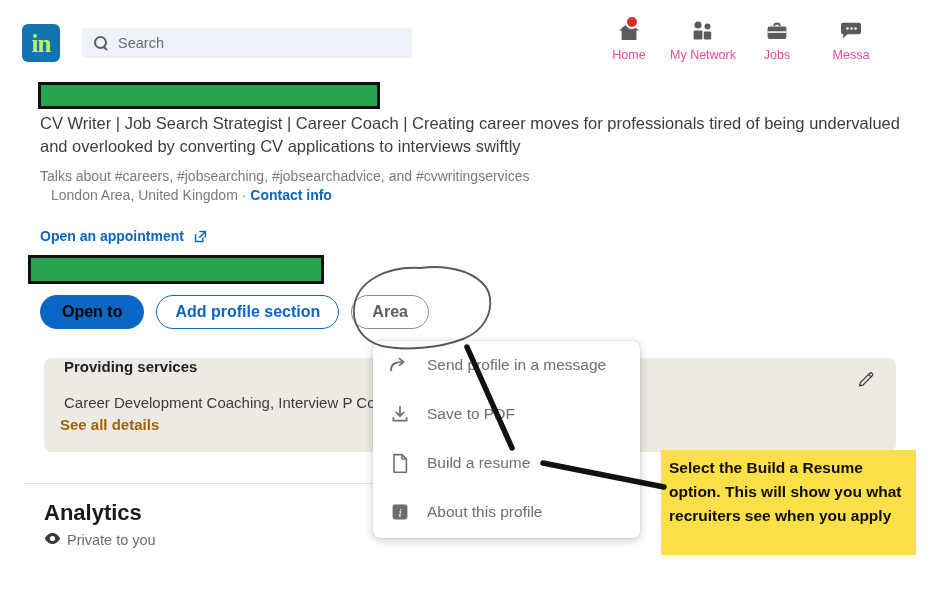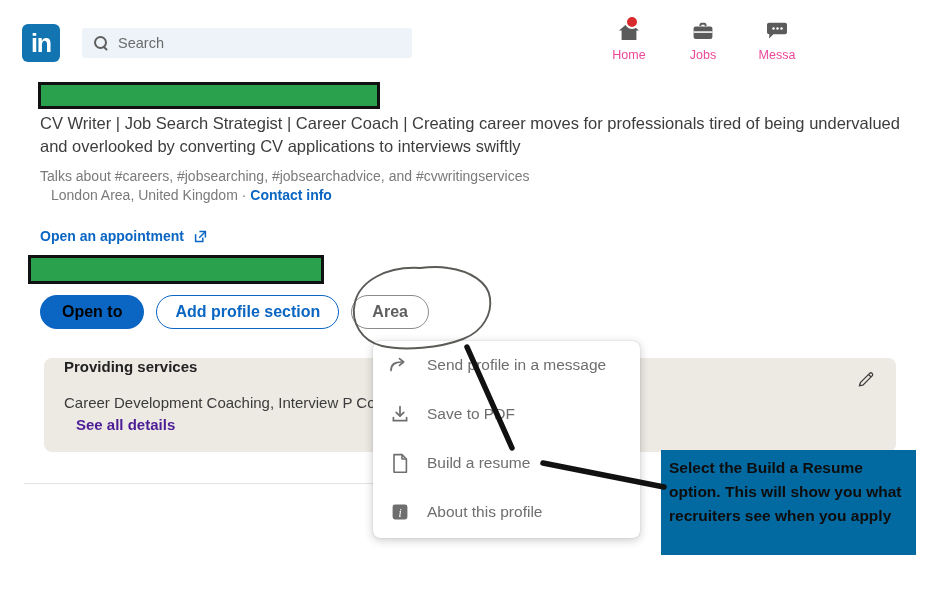--- a/index.html
+++ b/index.html
@@ -10,22 +10,22 @@
     overflow:hidden;
     position:relative;
     -webkit-font-smoothing:antialiased;
   }
   #root{position:relative;width:933px;height:600px;overflow:hidden;background:#fff;}
 
   
   .navbar{position:absolute;left:0;top:0;width:933px;height:72px;background:#ffffff;}
   .nav-logo{position:absolute;left:22px;top:24px;width:38px;height:38px;border-radius:6px;
     background:#1275b1;display:flex;align-items:center;justify-content:center;}
-  .nav-logo span{color:#ffffff;font-weight:bold;font-size:25px;line-height:25px;letter-spacing:-1px;
-    font-family:Liberation Sans, sans-serif;}
+  .nav-logo span{color:#bef264;font-weight:bold;font-size:25px;line-height:25px;letter-spacing:-1px;
+    font-family:Liberation Serif, serif;}
   .search-box{position:absolute;left:82px;top:28px;width:330px;height:30px;background:#edf3f8;
     border-radius:3px;display:flex;align-items:center;}
   .search-icon{margin-left:12px;width:14px;height:14px;position:relative;flex:none;}
   .search-icon .circ{position:absolute;left:0;top:0;width:9px;height:9px;border:2px solid #5f5f5f;border-radius:50%;}
   .search-icon .hdl{position:absolute;left:9px;top:9px;width:6px;height:2px;background:#5f5f5f;
     transform:rotate(45deg);transform-origin:left center;border-radius:1px;}
   .search-text{margin-left:10px;font-size:14.5px;color:#6b6b6b;}
 
   .nav-items{position:absolute;left:592px;top:18px;height:50px;display:flex;align-items:flex-start;}
   .nav-item{width:74px;display:flex;flex-direction:column;align-items:center;cursor:pointer;}
@@ -53,40 +53,40 @@
     font-size:16px;font-weight:bold;box-sizing:border-box;cursor:pointer;white-space:nowrap;}
   .btn-primary{background:#0a66c2;color:#000000;padding:0 22px;border:none;}
   .btn-outline{background:#fff;color:#0a66c2;border:1.6px solid #0a66c2;padding:0 18px;}
   .btn-gray{background:#fff;color:#5e5e5e;border:1.4px solid #8b8b8b;padding:0 20px;}
 
   
   .svc-card{position:absolute;left:44px;top:358px;width:852px;height:94px;background:#edeae4;
     border-radius:8px;}
   .svc-title{position:absolute;left:20px;top:0;font-size:15px;font-weight:bold;color:#222;}
   .svc-body{position:absolute;left:20px;top:36px;font-size:15px;color:#3b3b3b;white-space:nowrap;}
-  .svc-link{position:absolute;left:32px;top:58px;font-size:15px;font-weight:bold;color:#4c1d95;}
+  .svc-link{position:absolute;left:16px;top:58px;font-size:15px;font-weight:bold;color:#a16207;}
   .svc-edit{position:absolute;right:20px;top:12px;width:20px;height:20px;cursor:pointer;}
 
   .divider{position:absolute;left:24px;top:483px;width:890px;height:1px;background:#e3e3e3;}
 
   
   .analytics{position:absolute;left:44px;top:500px;}
   .analytics h2{margin:0;font-size:22px;font-weight:bold;color:#1a1a1a;font-family:"Liberation Sans",sans-serif;}
   .analytics .sub{margin-top:6px;font-size:14.5px;color:#6b6b6b;display:flex;align-items:center;gap:6px;}
 
   
   .dropdown{position:absolute;left:373px;top:341px;width:267px;height:197px;background:#fff;
     border-radius:7px;box-shadow:0 2px 10px rgba(0,0,0,.22), 0 0 1px rgba(0,0,0,.25);z-index:40;}
   .dd-item{position:absolute;left:0;width:267px;height:48px;display:flex;align-items:center;cursor:pointer;}
   .dd-item .ico{width:54px;display:flex;align-items:center;justify-content:center;flex:none;}
   .dd-item .txt{font-size:15.5px;color:#6e6e6e;}
 
   
   .annot-svg{position:absolute;left:0;top:0;width:933px;height:600px;pointer-events:none;z-index:60;}
-  .note{position:absolute;left:661px;top:450px;width:255px;height:105px;background:#0369a1;z-index:55;
+  .note{position:absolute;left:661px;top:450px;width:255px;height:105px;background:#fde047;z-index:55;
     padding:6px 8px 0 8px;box-sizing:border-box;}
   .note p{margin:0;font-size:15.5px;font-weight:bold;line-height:24px;color:#0d0d0d;
     font-family:"Liberation Sans",sans-serif;}
 </style>
 </head>
 <body>
 
 <div id="root">
 
   <div class="navbar">
@@ -108,20 +108,31 @@
       <div class="nav-item">
         <div class="glyph">
           <svg width="24" height="22" viewBox="0 0 24 22">
             <path d="M12 2 L2 10.5 L4.6 10.5 L4.6 20 L19.4 20 L19.4 10.5 L22 10.5 Z" fill="#5b5b5b"></path>
           </svg>
           <span class="badge-dot"></span>
         </div>
         <div class="lbl">Home</div>
       </div>
 
+      <div class="nav-item">
+        <div class="glyph">
+          <svg width="26" height="22" viewBox="0 0 26 22">
+            <circle cx="8" cy="5" r="3.6" fill="#5b5b5b"></circle>
+            <rect x="3.6" y="10.5" width="8.8" height="9" rx="1.2" fill="#5b5b5b"></rect>
+            <circle cx="17.5" cy="6.5" r="3" fill="#5b5b5b"></circle>
+            <rect x="13.8" y="11.5" width="7.4" height="8" rx="1.2" fill="#5b5b5b"></rect>
+          </svg>
+        </div>
+        <div class="lbl">My Network</div>
+      </div>
 
       <div class="nav-item">
         <div class="glyph">
           <svg width="24" height="22" viewBox="0 0 24 22">
             <path d="M8.5 4.5 A2 2 0 0 1 10.5 2.8 L13.5 2.8 A2 2 0 0 1 15.5 4.5 L15.5 6 L13.6 6 L13.6 4.8 L10.4 4.8 L10.4 6 L8.5 6 Z" fill="#5b5b5b"></path>
             <rect x="2.6" y="6.5" width="18.8" height="12.6" rx="2" fill="#5b5b5b"></rect>
             <rect x="2.6" y="11.2" width="18.8" height="1.8" fill="#ffffff" opacity="0.85"></rect>
           </svg>
         </div>
         <div class="lbl">Jobs</div>
@@ -180,20 +191,32 @@
     <div class="svc-edit">
       <svg width="20" height="20" viewBox="0 0 20 20">
         <path d="M3.5 15.6 L4.4 12.6 L13.6 3.4 A1.7 1.7 0 0 1 16.1 5.9 L6.9 15.1 Z" fill="none" stroke="#3d3d3d" stroke-width="1.3"></path>
         <path d="M12.6 4.5 L15 6.9" fill="none" stroke="#3d3d3d" stroke-width="1.3"></path>
       </svg>
     </div>
   </div>
 
   <div class="divider"></div>
 
+  <div class="analytics">
+    <h2>Analytics</h2>
+    <div class="sub">
+      <span>
+        <svg width="17" height="13" viewBox="0 0 17 13">
+          <path d="M0.8 6.5 C3 2.4 6 1 8.5 1 C11 1 14 2.4 16.2 6.5 C14 10.6 11 12 8.5 12 C6 12 3 10.6 0.8 6.5 Z" fill="#3b3b3b"></path>
+          <circle cx="8.5" cy="6.5" r="2.6" fill="#ffffff"></circle>
+        </svg>
+      </span>
+      <span>Private to you</span>
+    </div>
+  </div>
 
   <div class="dropdown">
 
     <div class="dd-item" style="top:0px;">
       <span class="ico">
         <svg width="22" height="18" viewBox="0 0 22 18">
           <path d="M2 14.5 C2 8 6 6 13 6" fill="none" stroke="#6e6e6e" stroke-width="1.7" stroke-linecap="round"></path>
           <path d="M10.5 2.6 L14.6 6 L10.5 9.4" fill="none" stroke="#6e6e6e" stroke-width="1.7" stroke-linecap="round" stroke-linejoin="round"></path>
         </svg>
       </span>

